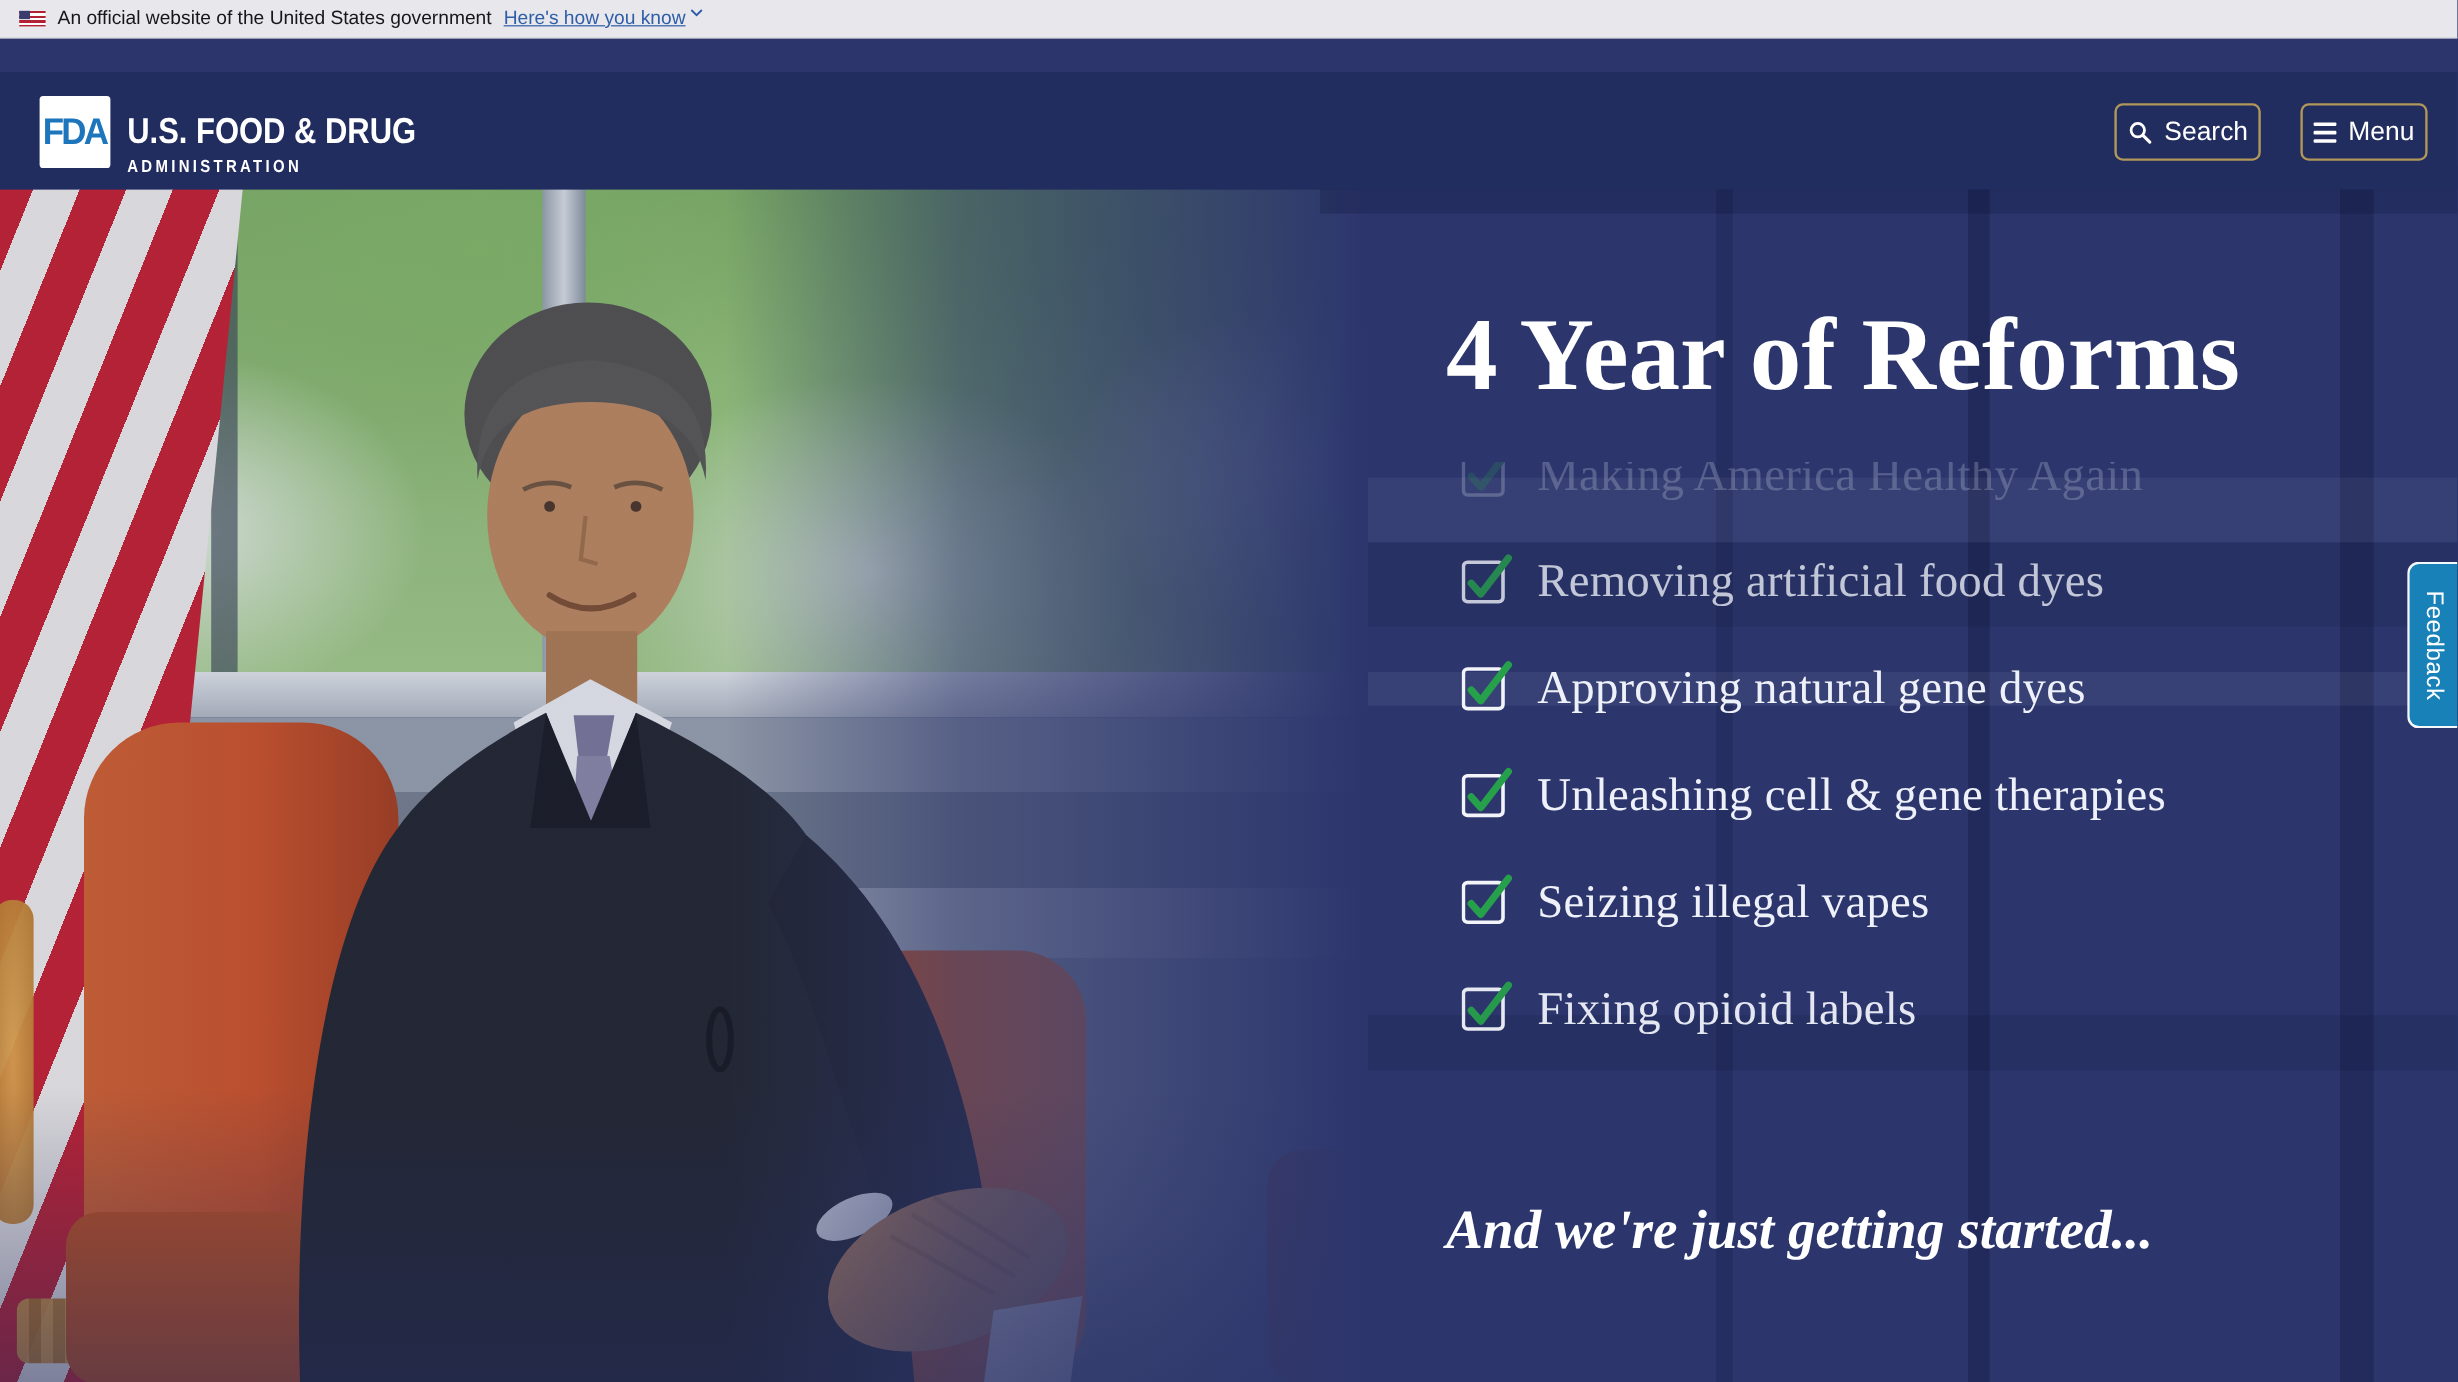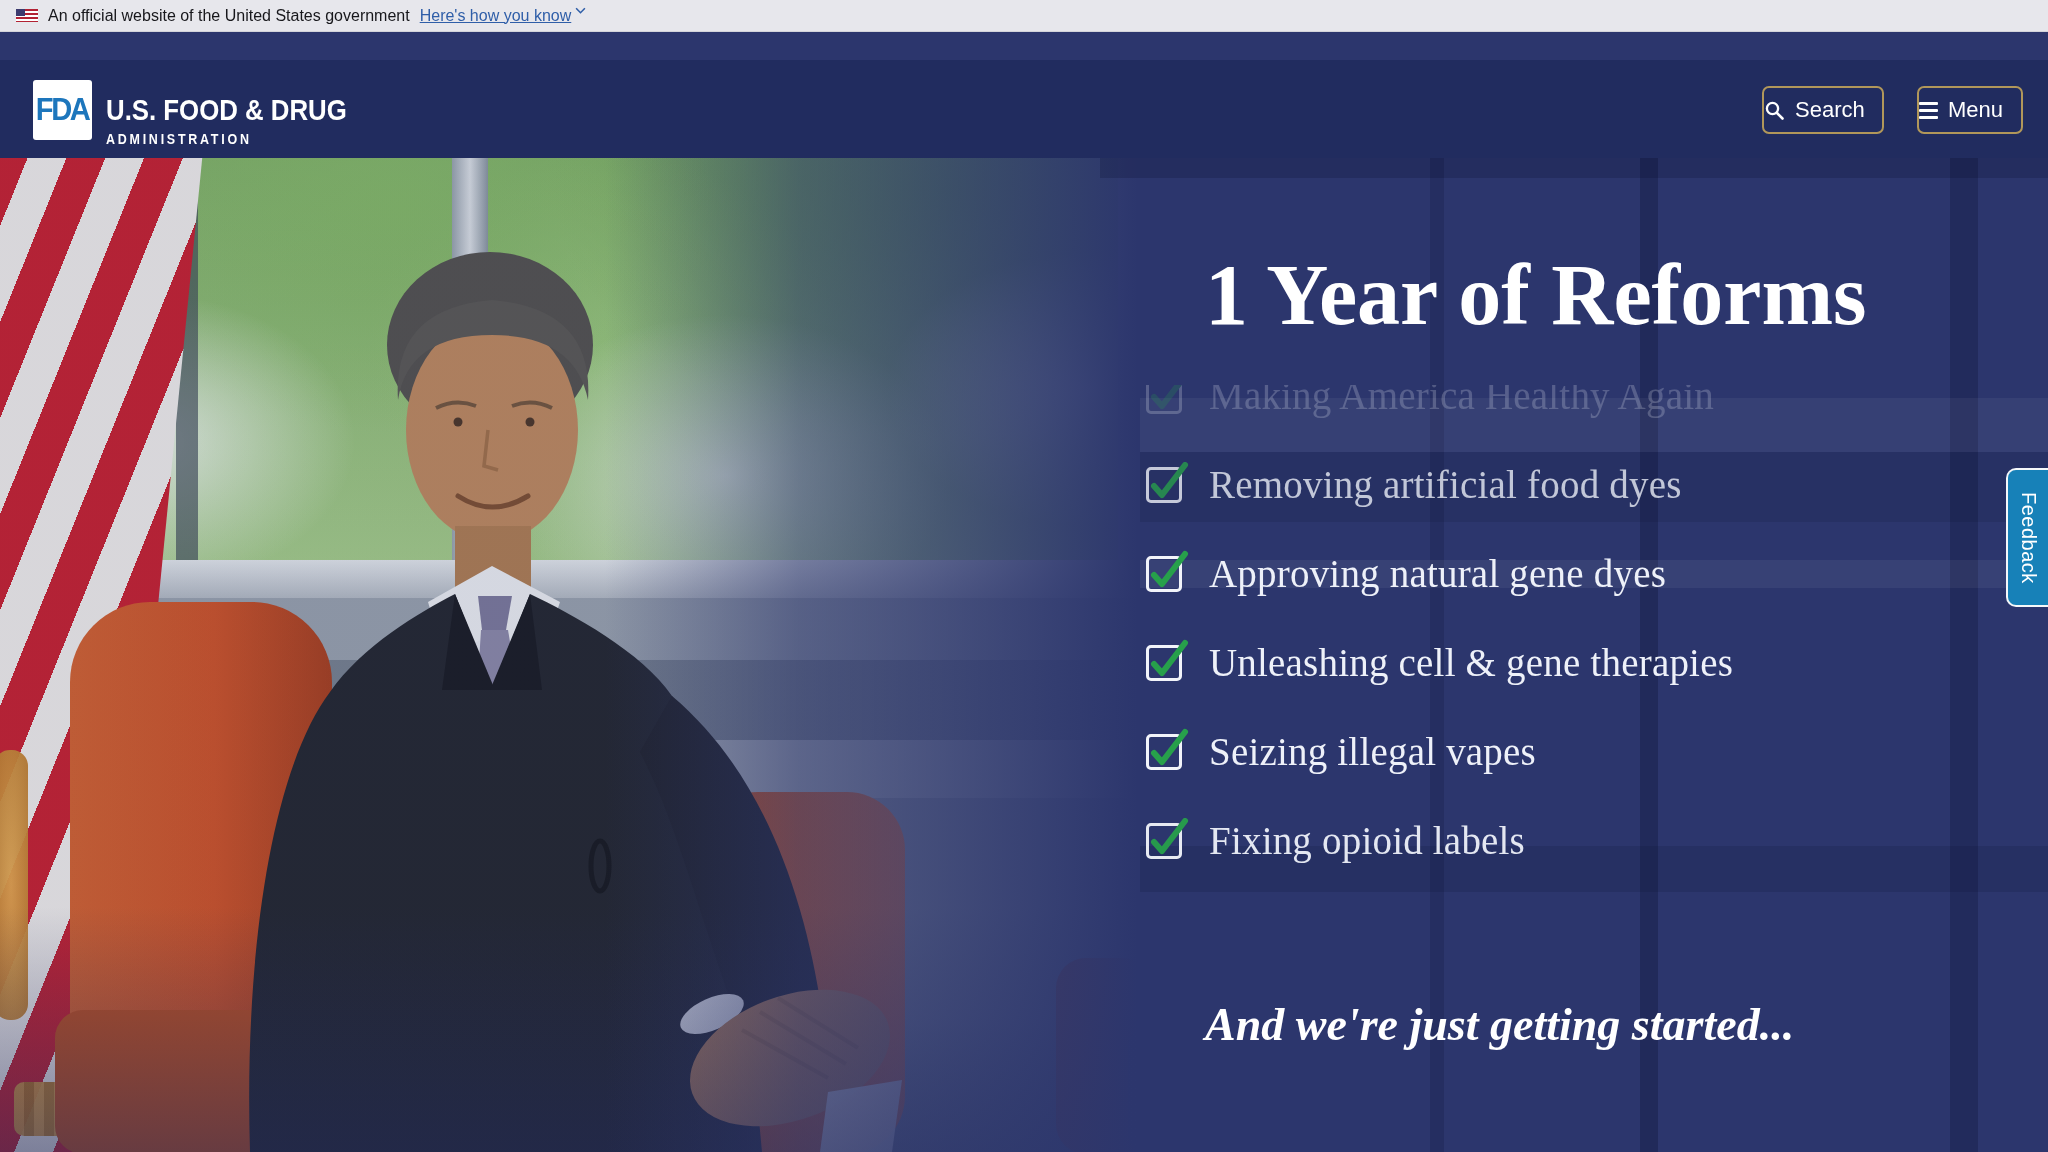--- a/index.html
+++ b/index.html
@@ -30,21 +30,21 @@
   }
   .fda-logo span{font-weight:bold;font-size:31px;color:#1d76bc;letter-spacing:-2.5px;
     transform:scaleX(.94);font-family:"Liberation Sans",sans-serif;}
   .agency{position:absolute;left:106px;top:33px;color:#ffffff;}
   .agency .l1{font-size:30px;font-weight:bold;letter-spacing:0px;transform:scaleX(.86);transform-origin:left;white-space:nowrap;}
   .agency .l2{font-size:14.5px;font-weight:bold;letter-spacing:3.2px;margin-top:4px;transform:scaleX(.86);transform-origin:left;white-space:nowrap;}
   .hdr-btn{
     position:absolute;top:26px;height:48px;box-sizing:border-box;
     border:2px solid #b1975a;border-radius:7px;background:transparent;
     color:#fff;font-size:22px;font-family:"Liberation Sans",sans-serif;
-    display:flex;align-items:center;justify-content:flex-start;gap:10px;cursor:pointer;
+    display:flex;align-items:center;justify-content:center;gap:10px;cursor:pointer;
   }
   .btn-search{left:1762px;width:122px;}
   .btn-menu{left:1917px;width:106px;}
   .micon{display:inline-flex;}
   .hamburger{display:inline-flex;flex-direction:column;gap:4px;}
   .hamburger i{display:block;width:19px;height:3px;background:#fff;border-radius:1px;}
   
   .hero{position:absolute;left:0;top:130px;width:2048px;height:1022px;background:#2c366d;overflow:hidden;}
   
   .vband,.hband{position:absolute;pointer-events:none;}
@@ -87,21 +87,21 @@
       linear-gradient(to bottom, rgba(34,42,90,0) 76%, rgba(34,42,90,.5) 100%),
       linear-gradient(rgba(40,50,100,.13), rgba(40,50,100,.13));}
   .ph-fade{position:absolute;inset:0;background:
       linear-gradient(to right, rgba(44,54,109,0) 50%, rgba(44,54,109,.55) 66%, #2c366d 94%);}
   
   .hero-heading{
     position:absolute;left:1205px;top:122px;color:#ffffff;
     font-family:"Liberation Serif",serif;font-weight:600;font-size:86px;line-height:1;
     letter-spacing:0px;white-space:nowrap;
   }
-  .carousel{position:absolute;left:1146px;top:255px;width:810px;height:543px;overflow:hidden;}
+  .carousel{position:absolute;left:1218px;top:255px;width:810px;height:543px;overflow:hidden;}
   .carousel-track{margin-top:-34px;}
   .item{height:89px;display:flex;align-items:center;gap:27px;}
   .cbx{width:30px;height:30px;border:3px solid #f2f4fa;border-radius:5px;position:relative;flex:0 0 auto;}
   .cbx svg{position:absolute;left:-3px;top:-15px;width:44px;height:48px;overflow:visible;}
   .item .lbl{font-family:"Liberation Serif",serif;font-size:39px;color:#eef1f9;letter-spacing:.2px;white-space:nowrap;}
   .state-scrolling-out{opacity:.22;}
   .state-faded{opacity:.5;}
   .state-semi{opacity:.78;align-items:center;}
   .state-normal{opacity:1;}
   .state-clipped{opacity:.95;}
@@ -224,21 +224,21 @@
 
   <div class="vband vb3"></div>
   <div class="vband vb1"></div>
   <div class="vband vb2"></div>
   <div class="hband hbTop"></div>
   <div class="hband hbLight"></div>
   <div class="hband hbDark"></div>
   <div class="hband hbSill"></div>
   <div class="hband hbDark2"></div>
 
-  <div class="hero-heading">1 Year of Reforms</div>
+  <div class="hero-heading">4 Year of Reforms</div>
 
   <div class="carousel">
     <div class="carousel-track">
 
         <div class="item state-scrolling-out">
           <span class="cbx">
             <svg viewBox="0 0 44 48">
               <polyline points="8,31 16,40 39,10" fill="none" stroke="#27a04b" stroke-width="6" stroke-linecap="round" stroke-linejoin="round"></polyline>
             </svg>
           </span>

